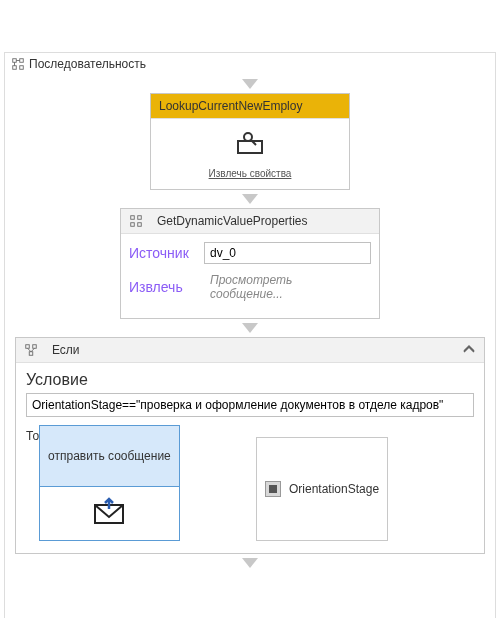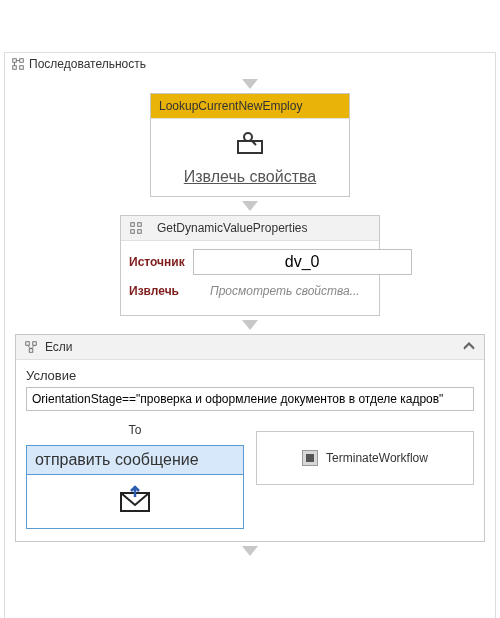--- a/index.html
+++ b/index.html
@@ -61,21 +61,21 @@
     display: flex;
     flex-direction: column;
     align-items: center;
     padding: 10px 8px 10px;
     gap: 8px;
   }
   .lookup-icon svg { width: 36px; height: 28px; }
   .lookup-link {
     color: #555;
     text-decoration: underline;
-    font-size: 16px;
+    font-size: 10px;
   }
   .get-props {
     width: 260px;
   }
   .get-props-title {
     background: #f2f2f2;
     padding: 5px 8px;
     display: flex;
     align-items: center;
     gap: 14px;
@@ -86,97 +86,95 @@
     padding: 8px;
   }
   .prop-row {
     display: flex;
     align-items: center;
     gap: 8px;
     margin-bottom: 6px;
   }
   .prop-label {
     width: 68px;
-    font-size: 12px;
-    color: #7f1d1d;
-    font-weight: bold;
+    font-size: 14px;
+    color: #8b5cf6;
   }
   .prop-input {
     flex: 1;
     border: 1px solid #c0c0c0;
     padding: 3px 5px;
-    font-size: 16px;
+    font-size: 12px;
     font-family: inherit;
-    text-align: center;
   }
   .prop-placeholder {
     flex: 1;
     padding: 3px 5px;
     font-size: 12px;
     font-style: italic;
     color: #888;
   }
   .if-container {
     border: 1px solid #c8c8c8;
     margin: 0 10px;
   }
   .if-header {
     background: #f2f2f2;
     padding: 5px 8px;
     display: flex;
     align-items: center;
-    gap: 7px;
+    gap: 14px;
     border-bottom: 1px solid #e0e0e0;
   }
   .collapse-btn {
     margin-left: auto;
     font-size: 12px;
     color: #555;
     cursor: pointer;
   }
   .if-body {
     padding: 8px 10px 12px;
   }
   .condition-label {
-    font-size: 13px;
+    font-size: 16px;
     margin-bottom: 4px;
   }
   .condition-input {
     width: 100%;
     border: 1px solid #c0c0c0;
     padding: 4px 5px;
     font-size: 12px;
     font-family: inherit;
   }
   .branches {
     display: flex;
     gap: 12px;
     margin-top: 8px;
   }
   .branch-col {
     flex: 1;
     display: flex;
-    flex-direction: column;
+    flex-direction: row;
     align-items: stretch;
   }
   .branch-label {
     text-align: center;
     font-size: 12px;
     padding: 4px 0 8px;
     color: #333;
   }
   .then-activity {
     border: 1px solid #5a9bd5;
     background: #fff;
   }
   .then-title {
     background: #d6e8fa;
     border-bottom: 1px solid #5a9bd5;
-    padding: 5px 8px;
-    font-size: 16px;
+    padding: 23px 8px;
+    font-size: 12px;
   }
   .then-body {
     display: flex;
     justify-content: center;
     padding: 10px 0 12px;
   }
   .send-icon svg { width: 36px; height: 28px; }
   .else-activity {
     border: 1px solid #c8c8c8;
     padding: 14px 8px;
@@ -252,21 +250,21 @@
         </span>
         <span>GetDynamicValueProperties</span>
       </div>
       <div class="get-props-body">
         <div class="prop-row">
           <span class="prop-label">Источник</span>
           <input class="prop-input" type="text" value="dv_0" style="">
         </div>
         <div class="prop-row">
           <span class="prop-label">Извлечь</span>
-          <span class="prop-placeholder">Просмотреть свойства...</span>
+          <span class="prop-placeholder">Просмотреть сообщение...</span>
         </div>
       </div>
     </div>
 
     <div class="connector">
         <div class="triangle-down"></div>
       </div>
 
     <div class="if-container">
       <div class="if-header">
@@ -306,21 +304,21 @@
                   </svg>
                 </span>
               </div>
             </div>
           </div>
           <div class="branch-col">
             <div class="else-activity">
               <span class="term-icon">
                   <span class="term-stop"></span>
                 </span>
-              <span>TerminateWorkflow</span>
+              <span>OrientationStage</span>
             </div>
           </div>
         </div>
       </div>
     </div>
 
     <div class="connector">
         <div class="triangle-down"></div>
       </div>
 

